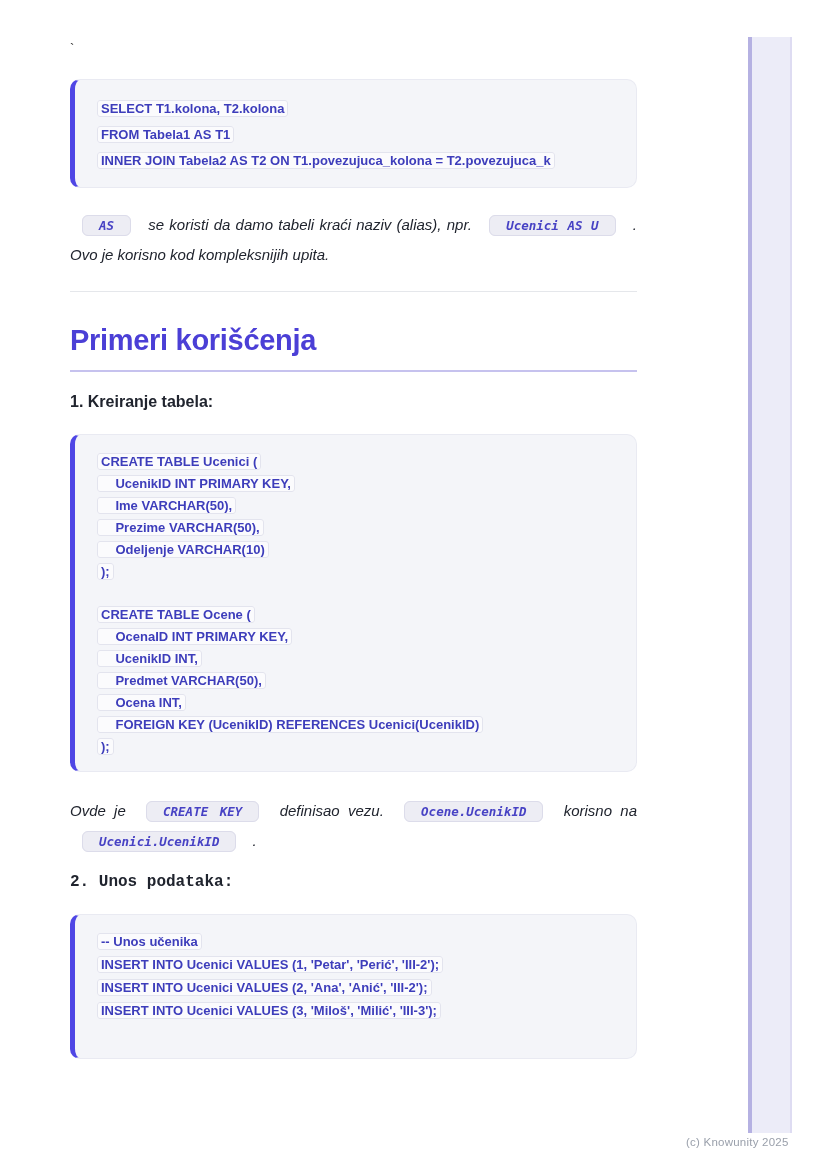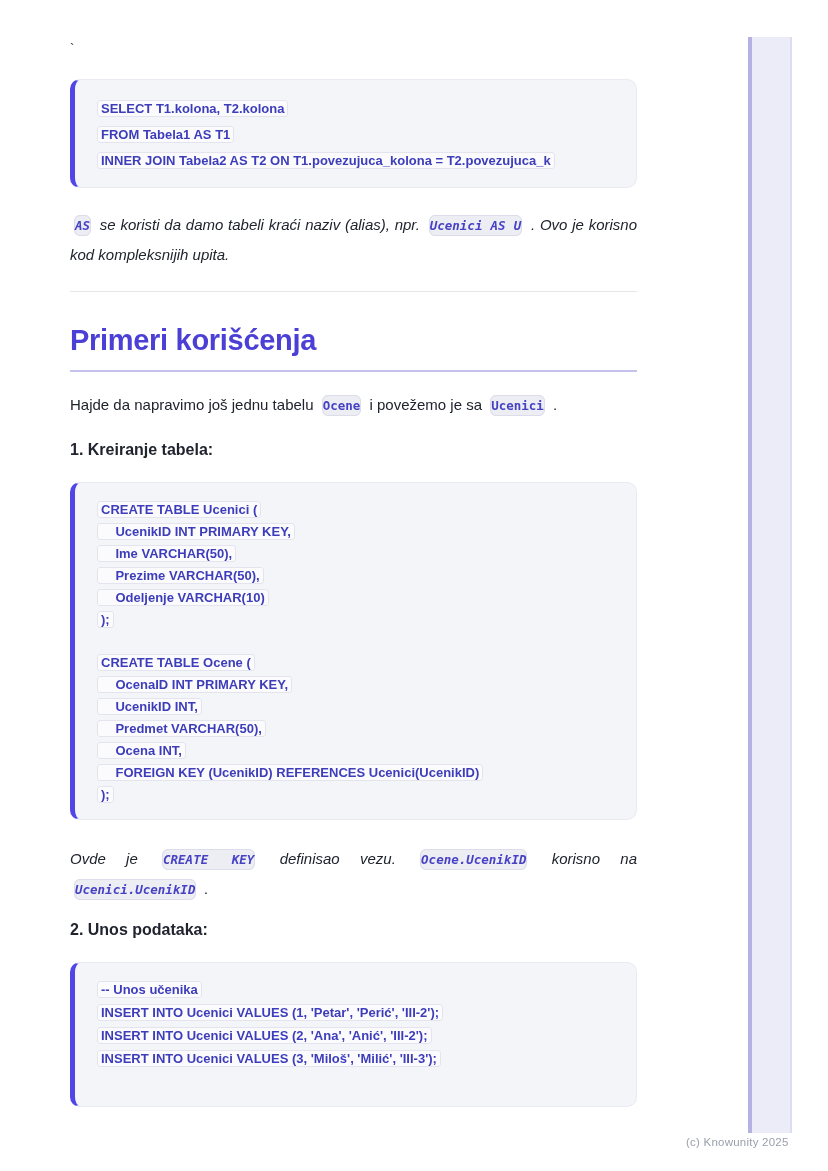--- a/index.html
+++ b/index.html
@@ -22,40 +22,40 @@
   }
   *{margin:0;padding:0;box-sizing:border-box;}
   html,body{width:828px;height:1171px;background:#ffffff;
     font-family:"Liberation Sans",sans-serif;color:var(--body-text);}
   .page{position:absolute;left:0;top:37px;width:828px;height:1096px;
     background:#ffffff;overflow:hidden;z-index:1;}
   .content{position:absolute;left:70px;top:0;width:567px;}
   .stray{font-size:13px;color:#333;height:20px;padding-top:4px;}
   .label{margin-top:30px;font-size:16px;font-weight:bold;color:var(--body-text);line-height:20px;}
   .label.step1{margin-top:20px;}
-  .label.step2{margin-top:16px;}
+  .label.step2{margin-top:16px;font-family:Liberation Mono, monospace;}
   .code-block{margin-top:22px;background:var(--code-bg);
     border:1px solid var(--code-border);border-left:5px solid var(--accent);
     border-radius:10px;padding:15px 22px 14px 22px;overflow:hidden;}
   .code-line{white-space:pre;overflow:hidden;}
   .lh25 .code-line{line-height:25px;min-height:25px;}
   .lh21 .code-line{line-height:21px;min-height:21px;}
   .lh22 .code-line{line-height:22px;min-height:22px;}
   .code-line .tok{font-family:Liberation Sans, sans-serif;font-weight:bold;
     font-size:13px;color:var(--code-text);white-space:pre;
     background:var(--line-box-bg);border:1px solid var(--line-box-border);
     border-radius:3px;padding:0 3px;}
   .para{margin-top:22px;font-size:15px;line-height:29px;color:var(--body-text);}
   .para.italic{font-style:italic;text-align:justify;}
   .para.intro{margin-top:18px;text-align:left;}
   .para.fk{margin-top:24px;}
   .chip{font-family:"DejaVu Sans Mono",monospace;font-weight:bold;
     font-size:12.5px;color:var(--chip-text);background:var(--chip-bg);
     border:1px solid var(--chip-border);border-radius:6px;
-    padding:2px 0;margin:0 4px;white-space:pre;}
+    padding:2px 16px;margin:0 12px;white-space:pre;}
   .para.italic .chip{font-style:italic;}
   hr.soft{margin-top:22px;border:none;border-top:1px solid var(--hr);height:0;}
   h1.section{margin-top:30px;font-size:29px;line-height:36px;font-weight:bold;
     color:var(--heading);letter-spacing:-0.3px;}
   .heading-rule{margin-top:12px;height:2px;background:var(--heading-rule);}
   .side-strip{position:absolute;left:748px;top:37px;width:44px;height:1096px;
     background:var(--strip-bg);border-left:4px solid var(--strip-line);
     border-right:2px solid #dedcf2;z-index:2;}
   .watermark{position:absolute;left:686px;top:1136px;font-size:11.5px;
     color:var(--watermark);z-index:3;letter-spacing:0.02em;}
@@ -75,21 +75,20 @@
         <div class="code-line"><span class="tok">INNER JOIN Tabela2 AS T2 ON T1.povezujuca_kolona = T2.povezujuca_k</span></div>
       </div>
 
     <p class="para italic"><span class="chip">AS</span><span class="seg"> se koristi da damo tabeli kraći naziv (alias), npr. </span><span class="chip">Ucenici AS U</span><span class="seg"> . Ovo je korisno kod kompleksnijih upita. </span></p>
 
     <hr class="soft">
 
     <h1 class="section">Primeri korišćenja</h1>
     <div class="heading-rule"></div>
 
-    <p class="para intro"><span class="seg"> Hajde da napravimo još jednu tabelu </span><span class="chip">Ocene</span><span class="seg"> i povežemo je sa </span><span class="chip">Ucenici</span><span class="seg"> . </span></p>
 
     <div class="label step1">1. Kreiranje tabela:</div>
 
     <div class="code-block lh21">
         <div class="code-line"><span class="tok">CREATE TABLE Ucenici (</span></div>
         <div class="code-line"><span class="tok">    UcenikID INT PRIMARY KEY,</span></div>
         <div class="code-line"><span class="tok">    Ime VARCHAR(50),</span></div>
         <div class="code-line"><span class="tok">    Prezime VARCHAR(50),</span></div>
         <div class="code-line"><span class="tok">    Odeljenje VARCHAR(10)</span></div>
         <div class="code-line"><span class="tok">);</span></div>

